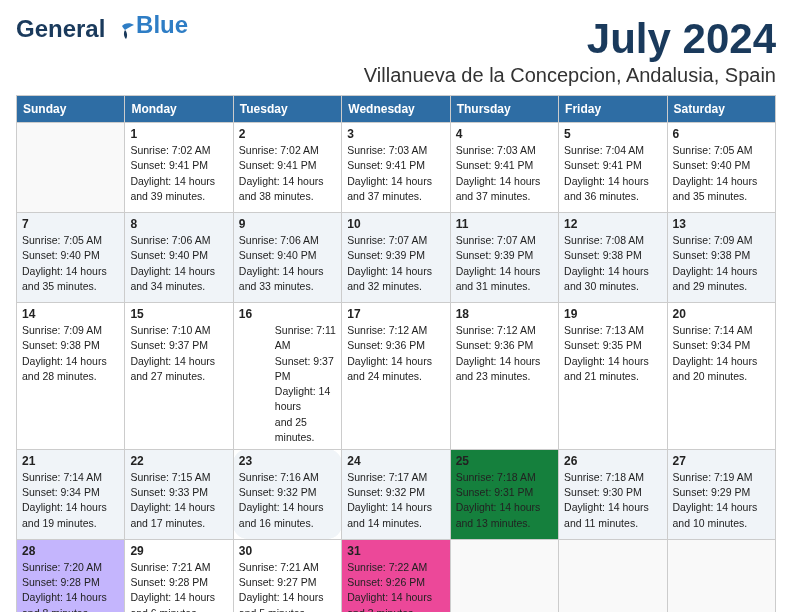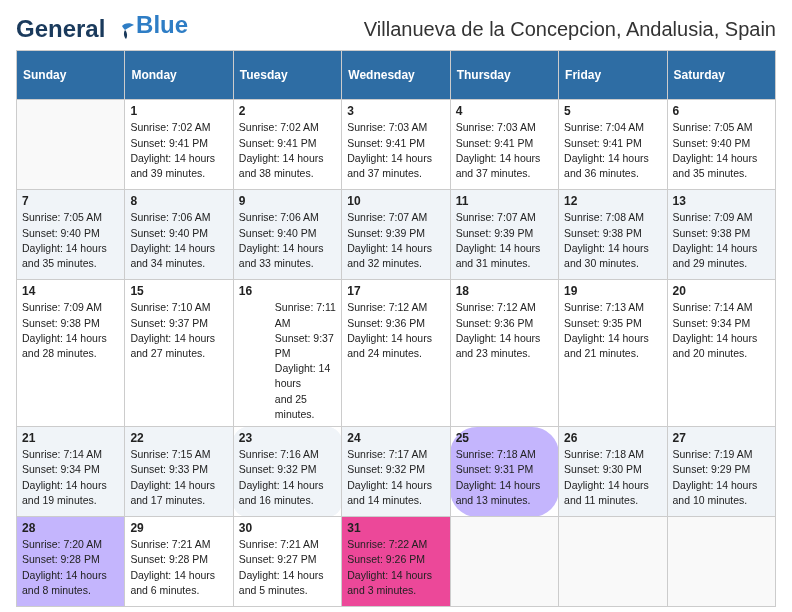--- a/index.html
+++ b/index.html
@@ -38,21 +38,21 @@
     .calendar-table {
       width: 100%;
       border-collapse: collapse;
       margin-top: 8px;
       font-size: 11px;
     }
     .calendar-table th {
       background: #2e6da4;
       color: #fff;
       text-align: left;
-      padding: 17px 6px;
+      padding: 6px 6px;
       font-size: 12px;
       font-weight: bold;
       border: 1px solid #ccc;
     }
     .calendar-table td {
       border: 1px solid #ccc;
       vertical-align: top;
       padding: 4px 5px;
       min-height: 80px;
       height: 90px;
@@ -90,20 +90,21 @@
         <span style="color:#1a3a5c;">General</span>
         <svg width="22" height="18" viewBox="0 0 22 18" style="vertical-align:middle; margin-left:2px;">
           <path d="M8 4 C10 1, 16 0, 20 3 C17 4, 14 6, 11 8 C9 6, 8 4, 8 4Z" fill="#2e7dc5"></path>
           <path d="M11 8 C13 10, 14 14, 12 17 C10 15, 9 11, 11 8Z" fill="#1a3a5c"></path>
         </svg>
       </div>
     </div>
     <div style="font-size:24px; font-weight:bold; color:#2e7dc5; line-height:1.1; margin-top:-4px;">Blue</div>
   </div>
   <div class="title-block">
+    <div class="month-title">July 2024</div>
     <div class="subtitle">Villanueva de la Concepcion, Andalusia, Spain</div>
   </div>
 </div>
 
 <table class="calendar-table">
   <thead>
     <tr>
     <th>Sunday</th>
         <th>Monday</th>
         <th>Tuesday</th>
@@ -283,21 +284,21 @@
 Daylight: 14 hours
 and 16 minutes.</div>
         </td>
         <td style="background: rgb(240, 244, 248);">
           <span class="day-number">24</span>
           <div class="day-info" style="white-space: pre-line;">Sunrise: 7:17 AM
 Sunset: 9:32 PM
 Daylight: 14 hours
 and 14 minutes.</div>
         </td>
-        <td style="background: #c4b5fd; border-radius: 27px;">
+        <td style="background: #15803d;">
           <span class="day-number">25</span>
           <div class="day-info" style="white-space: pre-line;">Sunrise: 7:18 AM
 Sunset: 9:31 PM
 Daylight: 14 hours
 and 13 minutes.</div>
         </td>
         <td style="background: rgb(240, 244, 248);">
           <span class="day-number">26</span>
           <div class="day-info" style="white-space: pre-line;">Sunrise: 7:18 AM
 Sunset: 9:30 PM

